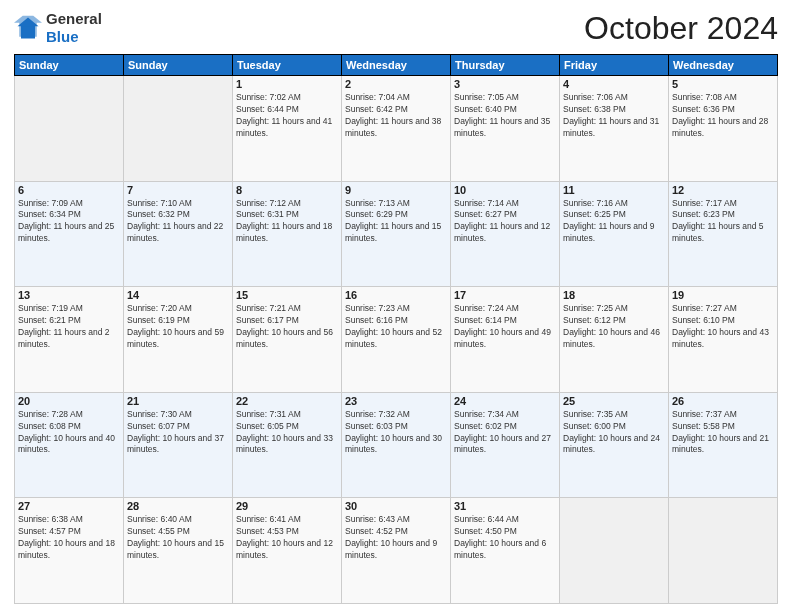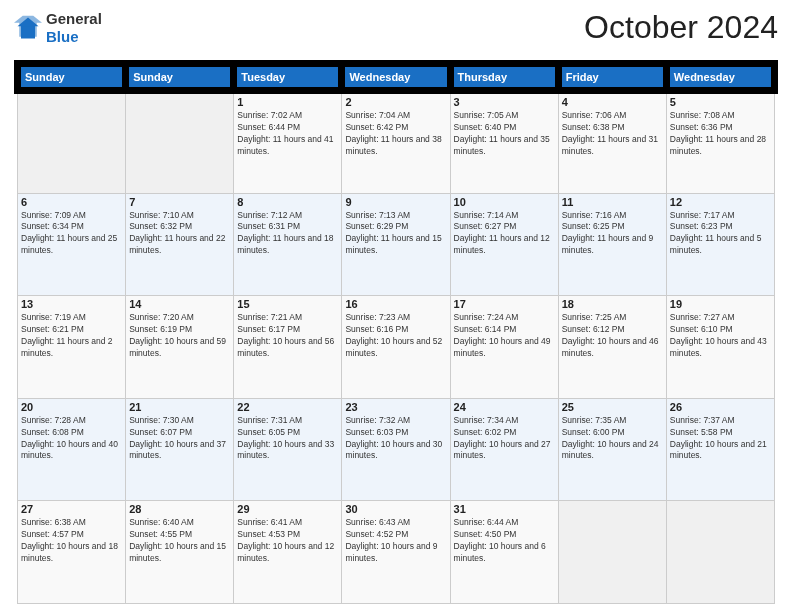--- a/index.html
+++ b/index.html
@@ -13,22 +13,22 @@
     .page {
       width: 792px;
       height: 612px;
       padding: 10px 14px 8px 14px;
       display: flex;
       flex-direction: column;
     }
     .header {
       display: flex;
       justify-content: space-between;
-      align-items: center;
-      margin-bottom: 14px;
+      align-items: flex-end;
+      margin-bottom: 8px;
     }
     .logo {
       display: flex;
       align-items: center;
       gap: 4px;
     }
     .logo-text {
       font-size: 15px;
       font-weight: bold;
       line-height: 1.2;
@@ -58,21 +58,21 @@
       width: 100%;
       table-layout: fixed;
     }
     .calendar th {
       background: #1a6fc4;
       color: #fff;
       font-size: 11px;
       font-weight: bold;
       padding: 4px 4px;
       text-align: left;
-      border: 7px solid #000000;
+      border: 1px solid #000000;
     }
     .calendar td {
       border: 1px solid #ccc;
       vertical-align: top;
       padding: 2px 3px;
       font-size: 9px;
       color: #333;
       height: 88px;
       background: #fff;
     }

